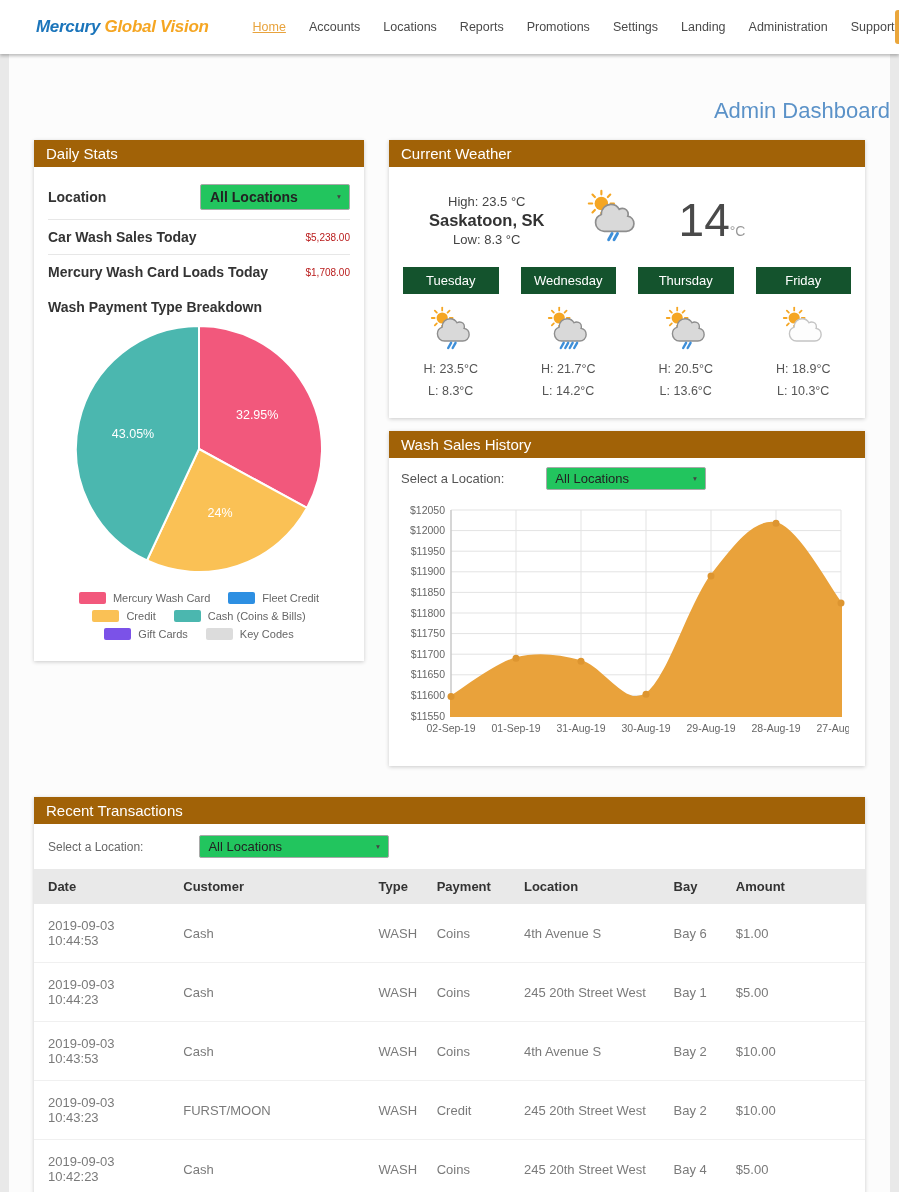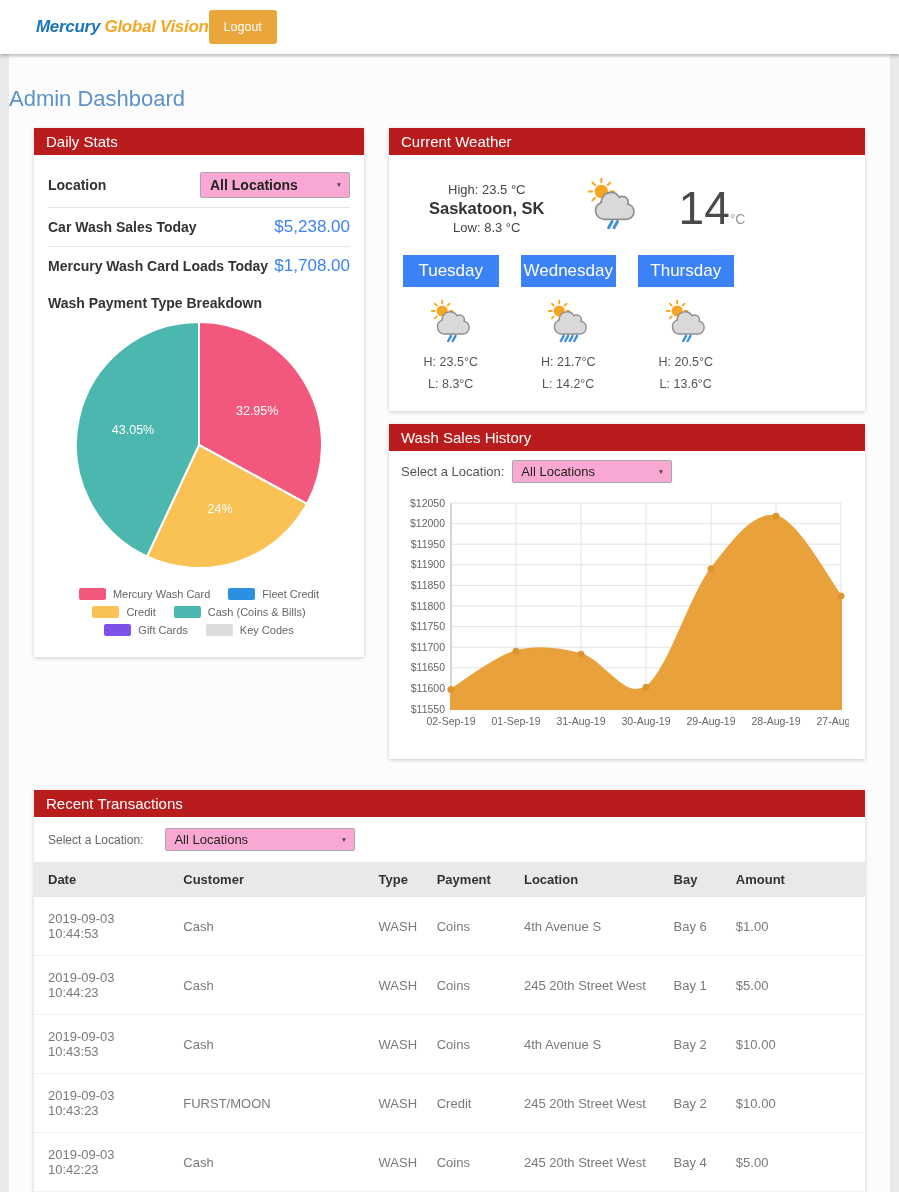--- a/index.html
+++ b/index.html
@@ -13,43 +13,43 @@
   .logo .l1 { color:#1b75bb; }
   .logo .l2 { color:#f5a623; }
   .nav { display:flex; align-items:center; margin-left:44px; gap:23px; flex:1; }
   .nav-item { font-size:12.5px; color:#4a4a4a; cursor:pointer; white-space:nowrap; }
   .nav-item.active { color:#e8a33d; text-decoration:underline; }
   .logout-btn { background:#eaa63b; color:#fff; border:none; font-size:12.5px; padding:10px 15px;
                 border-radius:3px; cursor:pointer; font-family:inherit; }
 
   
   .page { background:#fcfcfc; margin:0 9px; padding:0 0 12px 0; min-height:1130px; }
-  .page-title { text-align:left; color:#5b92c8; font-size:22px; font-weight:400; padding:32px 0 16px 0; }
+  .page-title { text-align:right; color:#5b92c8; font-size:22px; font-weight:400; padding:44px 0 16px 0; }
 
   .content { padding:0 25px; }
   .top-row { display:flex; gap:25px; align-items:flex-start; }
 
   .card { background:#fff; box-shadow:0 1px 4px rgba(0,0,0,0.2); }
-  .card-header { background:#b91c1c; color:#fff; font-size:15px; padding:6px 12px; height:27px; line-height:15px; }
+  .card-header { background:#a16207; color:#fff; font-size:15px; padding:6px 12px; height:27px; line-height:15px; }
 
   
   .daily-card { width:330px; flex:none; }
   .daily-body { padding:8px 14px 14px 14px; }
   .row-line { display:flex; justify-content:space-between; align-items:center; padding:9px 0;
               border-bottom:1px solid #e7e7e7; }
   .row-line:last-of-type { border-bottom:none; }
   .row-label { font-weight:bold; font-size:14px; color:#333; }
-  .stat-value { font-size:17px; color:#3b82f6; }
+  .stat-value { font-size:10px; color:#b91c1c; }
   .breakdown-title { font-weight:bold; font-size:14px; color:#333; padding:10px 0 2px 0; }
 
   .sel { position:relative; display:inline-block; }
   .sel::after { content:"▼"; position:absolute; right:7px; top:50%; transform:translateY(-50%) scale(0.8);
                 font-size:8px; color:#444; pointer-events:none; }
-  .sel select { appearance:none; -webkit-appearance:none; background:#f9a8d4; border:1px solid #a9a9a9;
-                font-family:inherit; font-size:13px; color:#222; padding:3px 24px 3px 8px; border-radius:2px; }
+  .sel select { appearance:none; -webkit-appearance:none; background:#22c55e; border:1px solid #a9a9a9;
+                font-family:inherit; font-size:13px; color:#222; padding:3px 24px 3px 8px; border-radius:2px;margin-left:34px; }
   .sel.bold select { font-weight:bold; font-size:14px; width:150px; padding:4px 24px 4px 9px; }
   .sel.w160 select { width:160px; }
   .sel.w190 select { width:190px; }
 
   .pie-wrap { padding:4px 0 0 0; text-align:right; }
   .legend { display:flex; flex-wrap:wrap; justify-content:center; padding:6px 4px 4px 4px; }
   .legend-item { display:flex; align-items:center; margin:3px 9px;text-align:center; }
   .legend-swatch { width:27px; height:12px; border-radius:2px; margin-right:7px; }
   .legend-label { font-size:11px; color:#666; }
 
@@ -57,21 +57,21 @@
   .right-col { flex:1; min-width:0; }
   .weather-body { padding:14px 14px 16px 14px; }
   .weather-now { display:flex; align-items:center; padding:8px 0 16px 26px; gap:38px; }
   .now-temps { text-align:center; }
   .now-high, .now-low { font-size:13px; color:#444; }
   .now-city { font-size:16.5px; font-weight:bold; color:#333; padding:2px 0; }
   .big-temp { font-size:46px; color:#4a4a4a; font-weight:400; line-height:1; }
   .big-unit { font-size:14px; color:#999; }
   .days-grid { display:grid; grid-template-columns:repeat(4,1fr); gap:22px; }
   .day-col { text-align:center; }
-  .day-btn { display:block; width:100%; background:#3b82f6; color:#fff; border:none; font-size:17px;
+  .day-btn { display:block; width:100%; background:#14532d; color:#fff; border:none; font-size:13px;
              padding:6px 0; cursor:pointer; font-family:inherit; }
   .fc-icon { margin:12px auto 2px auto; height:50px; }
   .fc-high, .fc-low { font-size:12.5px; color:#555; padding:4px 0; }
 
   
   .wash-card { margin-top:13px; }
   .wash-body { padding:9px 12px 12px 12px; }
   .wash-select-row { display:flex; align-items:center; gap:8px; margin-bottom:10px; }
   .wash-select-label { font-size:13px; color:#555; }
 
@@ -87,20 +87,31 @@
   svg text { font-family:"Liberation Sans", sans-serif; }
 </style>
 </head>
 <body>
 
 <div class="topbar">
   <div class="logo">
     <span class="l1">Mercury</span>
     <span class="l2">Global Vision</span>
   </div>
+  <div class="nav">
+      <div class="nav-item active">Home</div>
+      <div class="nav-item">Accounts</div>
+      <div class="nav-item">Locations</div>
+      <div class="nav-item">Reports</div>
+      <div class="nav-item">Promotions</div>
+      <div class="nav-item">Settings</div>
+      <div class="nav-item">Landing</div>
+      <div class="nav-item">Administration</div>
+      <div class="nav-item">Support</div>
+    </div>
   <button class="logout-btn">Logout</button>
 </div>
 
 <div class="page">
   <div class="page-title">Admin Dashboard</div>
 
   <div class="content">
     <div class="top-row">
 
       <div class="card daily-card">
@@ -244,20 +255,37 @@
                       <line x1="9.5" y1="14.0" x2="6.0" y2="14.0" stroke="#F5A623" stroke-width="2.2" stroke-linecap="round"></line>
                       <line x1="12.3" y1="7.3" x2="9.8" y2="4.8" stroke="#F5A623" stroke-width="2.2" stroke-linecap="round"></line>
                       <line x1="19.0" y1="4.5" x2="19.0" y2="1.0" stroke="#F5A623" stroke-width="2.2" stroke-linecap="round"></line>
                       <line x1="25.7" y1="7.3" x2="28.2" y2="4.8" stroke="#F5A623" stroke-width="2.2" stroke-linecap="round"></line>
                       <path d="M0 336c0 79.5 64.5 144 144 144H512c70.7 0 128-57.3 128-128c0-61.9-44-113.6-102.4-125.4c4.1-10.7 6.4-22.4 6.4-34.6c0-53-43-96-96-96c-19.7 0-38.1 6-53.3 16.2C367 64.2 315.3 32 256 32C167.6 32 96 103.6 96 192c0 2.7 .1 5.4 .2 8.1C40.2 219.8 0 273.2 0 336z" transform="translate(13,13) scale(0.062)" fill="#D9D9D9" stroke="#8E8E8E" stroke-width="28"></path>
                       <line x1="26.5" y1="51.5" x2="30.1" y2="45" stroke="#3E8FD9" stroke-width="3" stroke-linecap="round"></line>
                       <line x1="32.1" y1="51.5" x2="35.7" y2="45" stroke="#3E8FD9" stroke-width="3" stroke-linecap="round"></line>
                     </svg></div>
                   <div class="fc-high">H: 20.5°C</div>
                   <div class="fc-low">L: 13.6°C</div>
+                </div>
+                <div class="day-col">
+                  <button class="day-btn">Friday</button>
+                  <div class="fc-icon"><svg width="48" height="48" viewBox="0 0 60 58">
+                      <circle cx="19" cy="14" r="7" fill="#F5A623"></circle>
+                      <line x1="28.5" y1="14.0" x2="32.0" y2="14.0" stroke="#F5A623" stroke-width="2.2" stroke-linecap="round"></line>
+                      <line x1="25.7" y1="20.7" x2="28.2" y2="23.2" stroke="#F5A623" stroke-width="2.2" stroke-linecap="round"></line>
+                      <line x1="19.0" y1="23.5" x2="19.0" y2="27.0" stroke="#F5A623" stroke-width="2.2" stroke-linecap="round"></line>
+                      <line x1="12.3" y1="20.7" x2="9.8" y2="23.2" stroke="#F5A623" stroke-width="2.2" stroke-linecap="round"></line>
+                      <line x1="9.5" y1="14.0" x2="6.0" y2="14.0" stroke="#F5A623" stroke-width="2.2" stroke-linecap="round"></line>
+                      <line x1="12.3" y1="7.3" x2="9.8" y2="4.8" stroke="#F5A623" stroke-width="2.2" stroke-linecap="round"></line>
+                      <line x1="19.0" y1="4.5" x2="19.0" y2="1.0" stroke="#F5A623" stroke-width="2.2" stroke-linecap="round"></line>
+                      <line x1="25.7" y1="7.3" x2="28.2" y2="4.8" stroke="#F5A623" stroke-width="2.2" stroke-linecap="round"></line>
+                      <path d="M0 336c0 79.5 64.5 144 144 144H512c70.7 0 128-57.3 128-128c0-61.9-44-113.6-102.4-125.4c4.1-10.7 6.4-22.4 6.4-34.6c0-53-43-96-96-96c-19.7 0-38.1 6-53.3 16.2C367 64.2 315.3 32 256 32C167.6 32 96 103.6 96 192c0 2.7 .1 5.4 .2 8.1C40.2 219.8 0 273.2 0 336z" transform="translate(13,13) scale(0.062)" fill="#FDFDFD" stroke="#C4C4C4" stroke-width="28"></path>
+                    </svg></div>
+                  <div class="fc-high">H: 18.9°C</div>
+                  <div class="fc-low">L: 10.3°C</div>
                 </div>
               </div>
           </div>
         </div>
 
         <div class="card wash-card">
           <div class="card-header">Wash Sales History</div>
           <div class="wash-body">
             <div class="wash-select-row">
               <span class="wash-select-label">Select a Location:</span>

